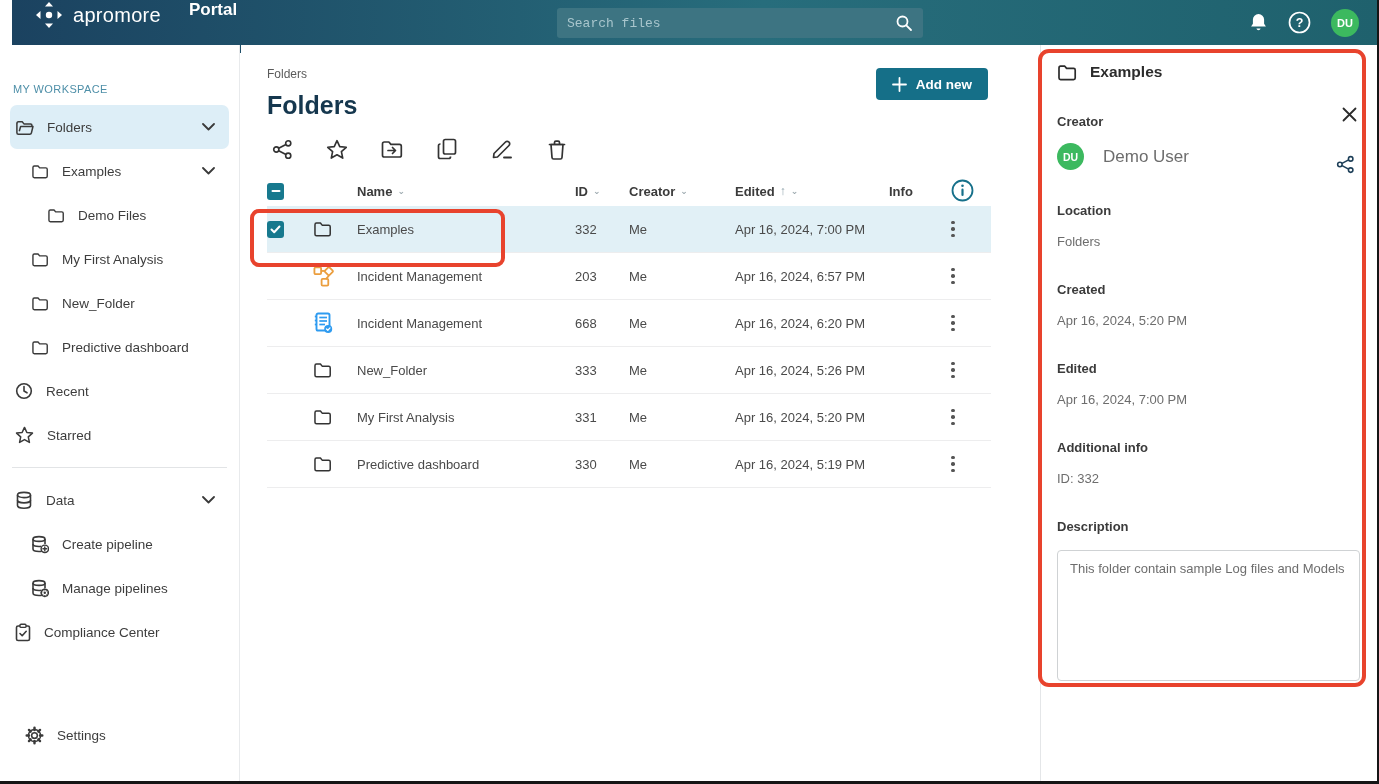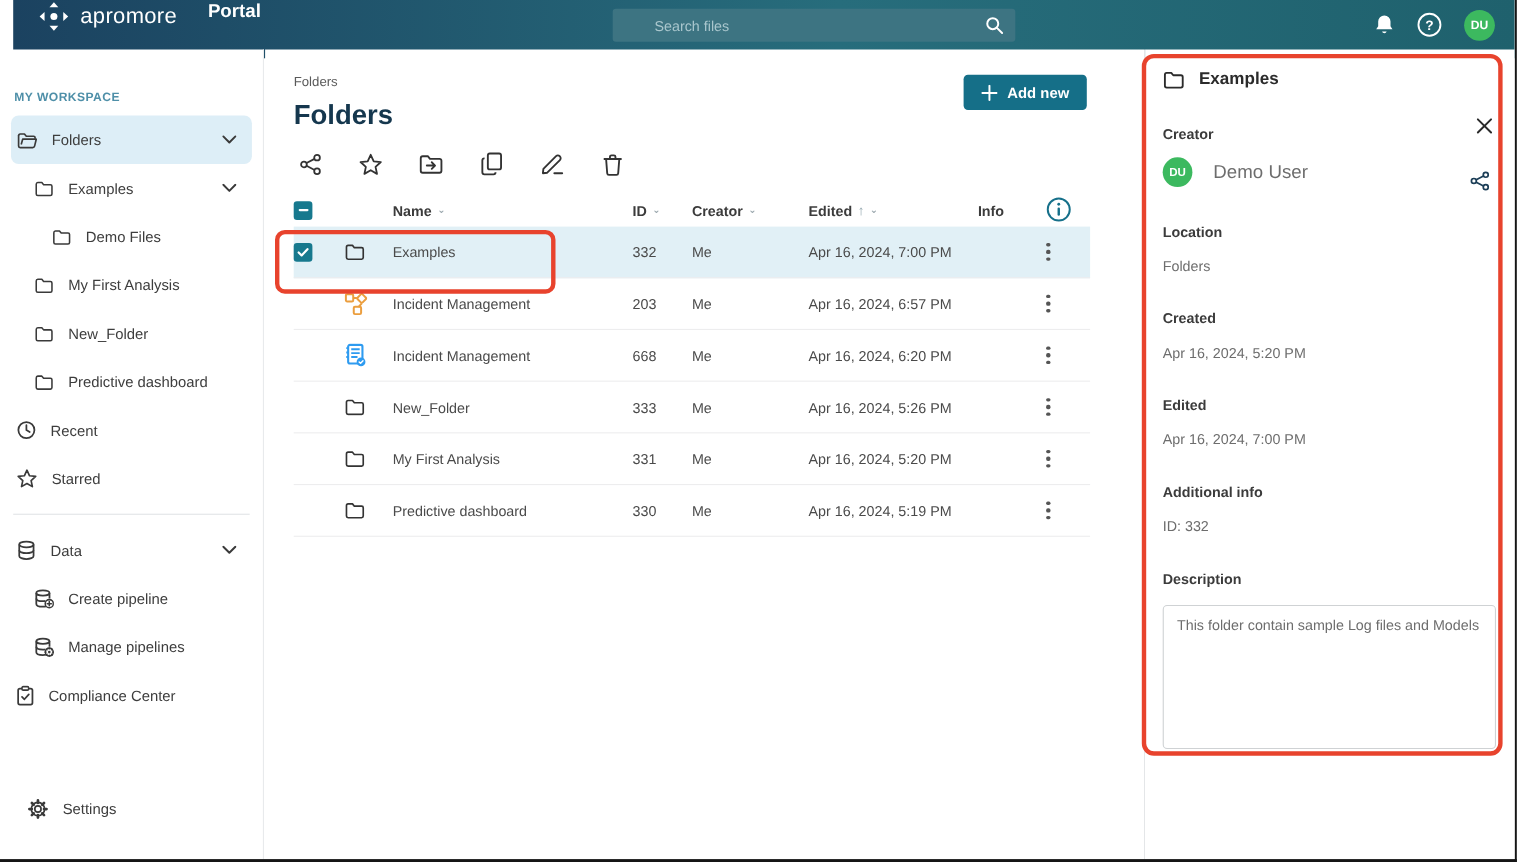--- a/index.html
+++ b/index.html
@@ -11,30 +11,30 @@
   
   .topbar { position:absolute; left:12px; top:0; right:0; height:53px;
     background:linear-gradient(90deg,#1b4260 0%,#276d7c 55%,#1f616d 100%);
     display:flex; align-items:flex-start; }
   .logo { margin-left:22px; display:flex; align-items:center; gap:9px; }
   .brand { color:#fff; font-size:20px; letter-spacing:.3px; }
   .appname { color:#fff; font-size:17px; font-weight:bold; margin-left:28px; }
   .searchbox { position:absolute; left:545px; top:8px; width:366px; height:30px;
     background:#3d7482; border-radius:3px; display:flex; align-items:center; padding:0 10px; }
   .searchbox input { flex:1; background:transparent; border:none; outline:none;
-    color:#e5e5e5; font-size:13px; font-family:Liberation Sans, sans-serif;margin-left:28px; }
+    color:#e5e5e5; font-size:13px; font-family:Liberation Mono, monospace; }
   .searchbox input::placeholder { color:#a9c6cd; }
   .top-icons { position:absolute; right:18px; top:0; height:45px; display:flex; align-items:center; gap:20px; }
   .avatar { width:28px; height:28px; border-radius:50%; background:#3cb95f; color:#fff;
     font-size:11px; font-weight:bold; display:flex; align-items:center; justify-content:center; }
 
   
   .sidebar { position:absolute; left:0; top:45px; bottom:0; width:240px; background:#fff;
     border-right:1px solid #e8eaec; }
-  .ws-label { margin:38px 0 10px 13px; font-size:11px; font-weight:bold; letter-spacing:.4px; color:#4e8fa8; }
+  .ws-label { margin:38px 0 10px 13px; font-size:11px; font-weight:normal; letter-spacing:.4px; color:#4e8fa8; }
   .side-item { height:44px; display:flex; align-items:center; gap:13px; font-size:13.5px; color:#3d3d3d;
     border-radius:7px; margin:0 10px; padding-left:5px; cursor:pointer; position:relative; }
   .side-item.lvl0 { padding-left:5px; }
   .side-item.lvl1 { padding-left:21px; }
   .side-item.lvl2 { padding-left:37px; }
   .side-item.active { background:#ddeef7; }
   .side-item .chev { position:absolute; right:14px; }
   .side-divider { height:1px; background:#e2e4e6; margin:10px 12px 10px 12px; }
   .settings-item { position:absolute; left:10px; bottom:24px; right:10px; }
 

